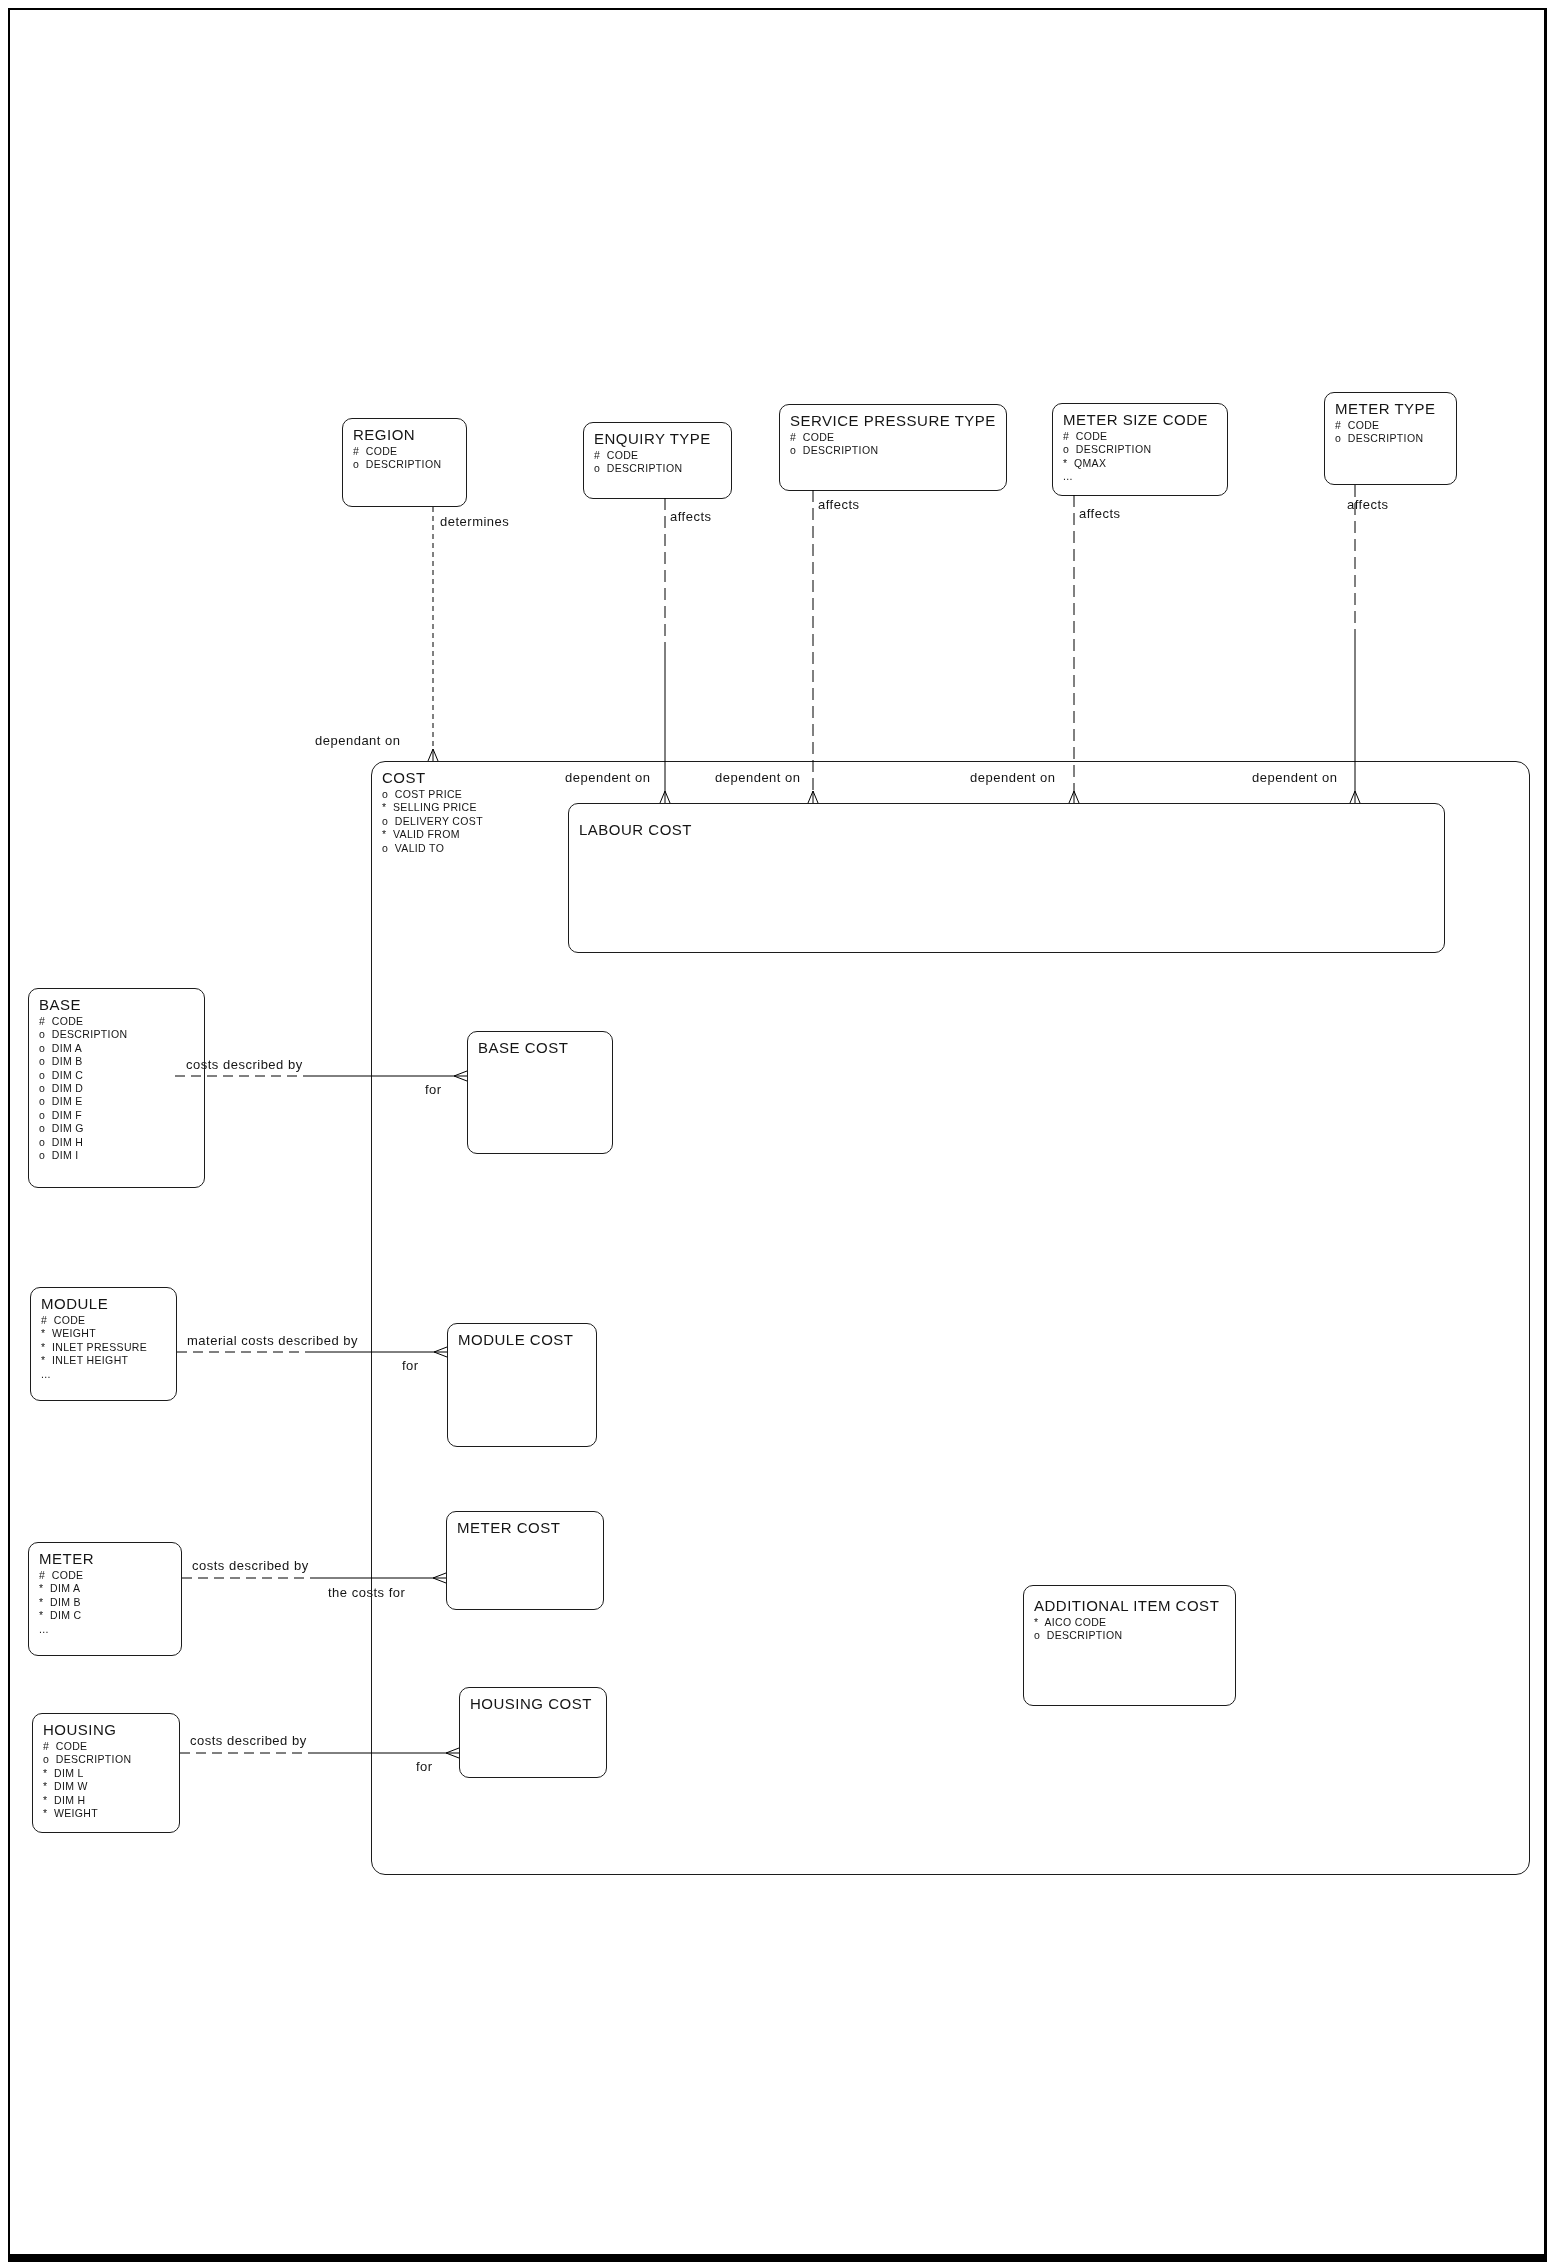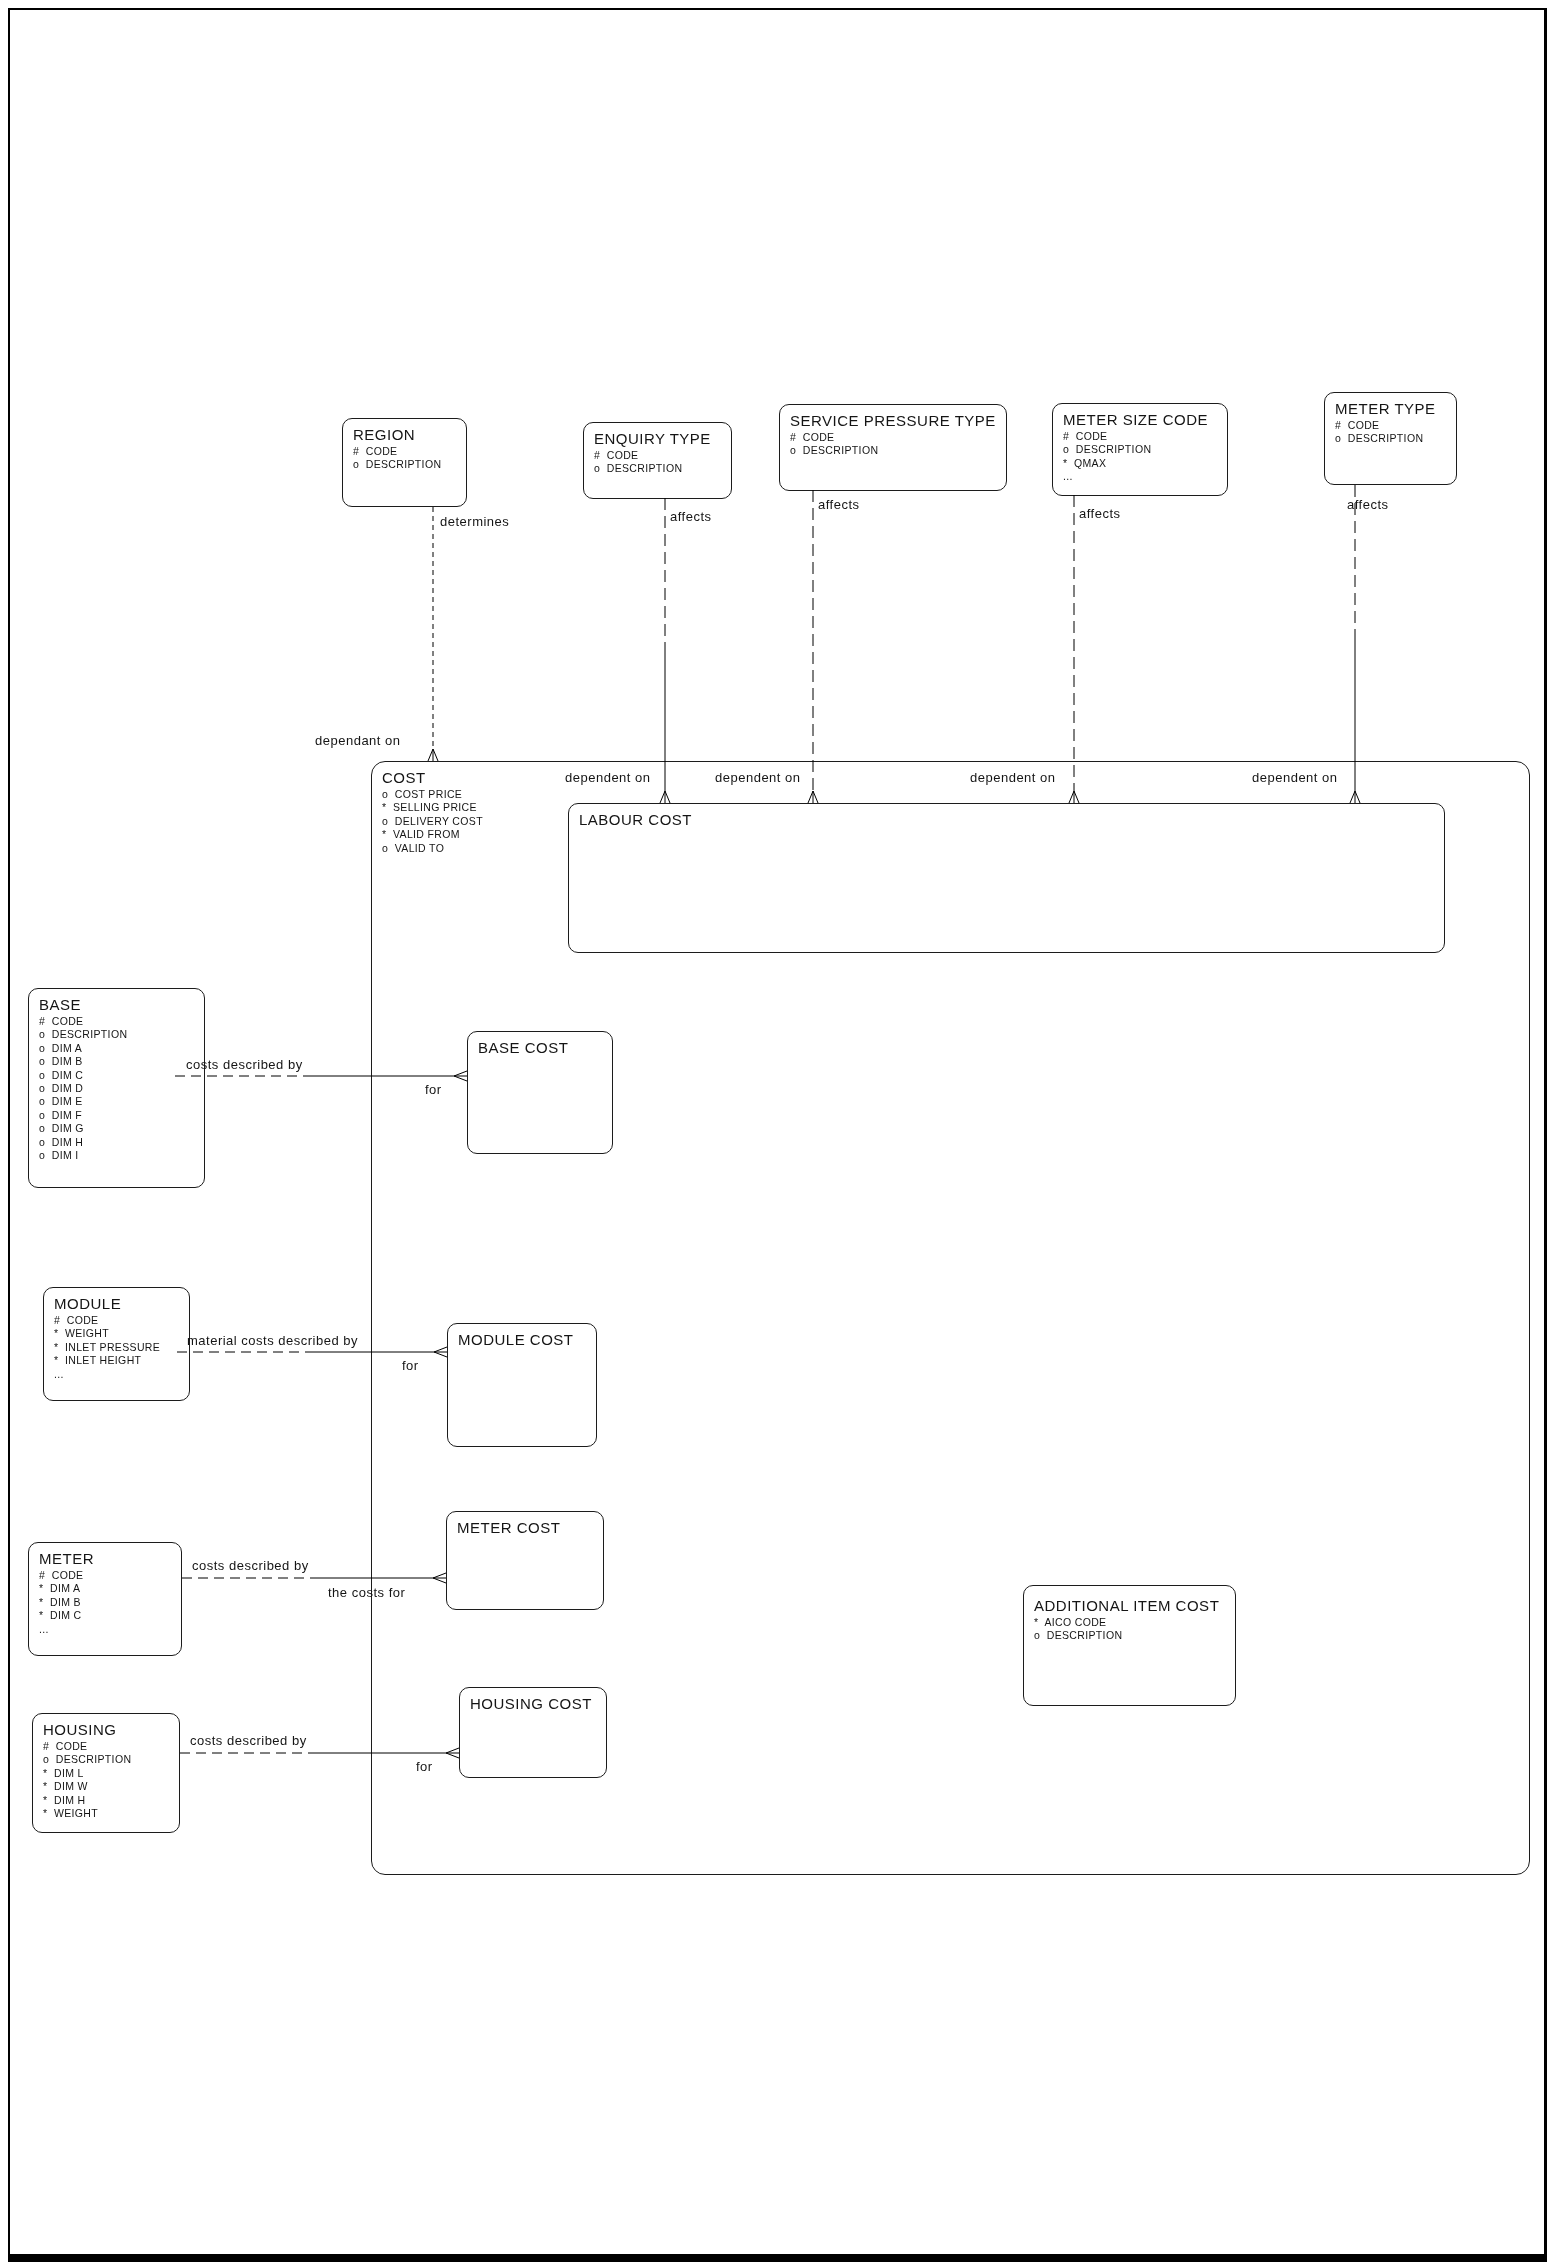--- a/index.html
+++ b/index.html
@@ -73,21 +73,21 @@
     <div class="entity-title">COST</div>
     <div class="entity-attrs">
         <div class="attr-row">o  COST PRICE</div>
         <div class="attr-row">*  SELLING PRICE</div>
         <div class="attr-row">o  DELIVERY COST</div>
         <div class="attr-row">*  VALID FROM</div>
         <div class="attr-row">o  VALID TO</div>
       </div>
   </div>
 
-  <div class="entity" style="left:568px;top:803px;width:877px;height:150px;padding-top:6px;">
+  <div class="entity" style="left:568px;top:803px;width:877px;height:150px;padding-top:16px;">
     <div class="entity-title">LABOUR COST</div>
   </div>
 
   <div class="entity" style="left:342px;top:418px;width:125px;height:89px;">
     <div class="entity-title">REGION</div>
     <div class="entity-attrs">
         <div class="attr-row">#  CODE</div>
         <div class="attr-row">o  DESCRIPTION</div>
       </div>
   </div>
@@ -140,21 +140,21 @@
         <div class="attr-row">o  DIM G</div>
         <div class="attr-row">o  DIM H</div>
         <div class="attr-row">o  DIM I</div>
       </div>
   </div>
 
   <div class="entity" style="left:467px;top:1031px;width:146px;height:123px;">
     <div class="entity-title">BASE COST</div>
   </div>
 
-  <div class="entity" style="left:43px;top:1287px;width:147px;height:114px;">
+  <div class="entity" style="left:30px;top:1287px;width:147px;height:114px;">
     <div class="entity-title">MODULE</div>
     <div class="entity-attrs">
         <div class="attr-row">#  CODE</div>
         <div class="attr-row">*  WEIGHT</div>
         <div class="attr-row">*  INLET PRESSURE</div>
         <div class="attr-row">*  INLET HEIGHT</div>
         <div class="attr-row">...</div>
       </div>
   </div>
 

